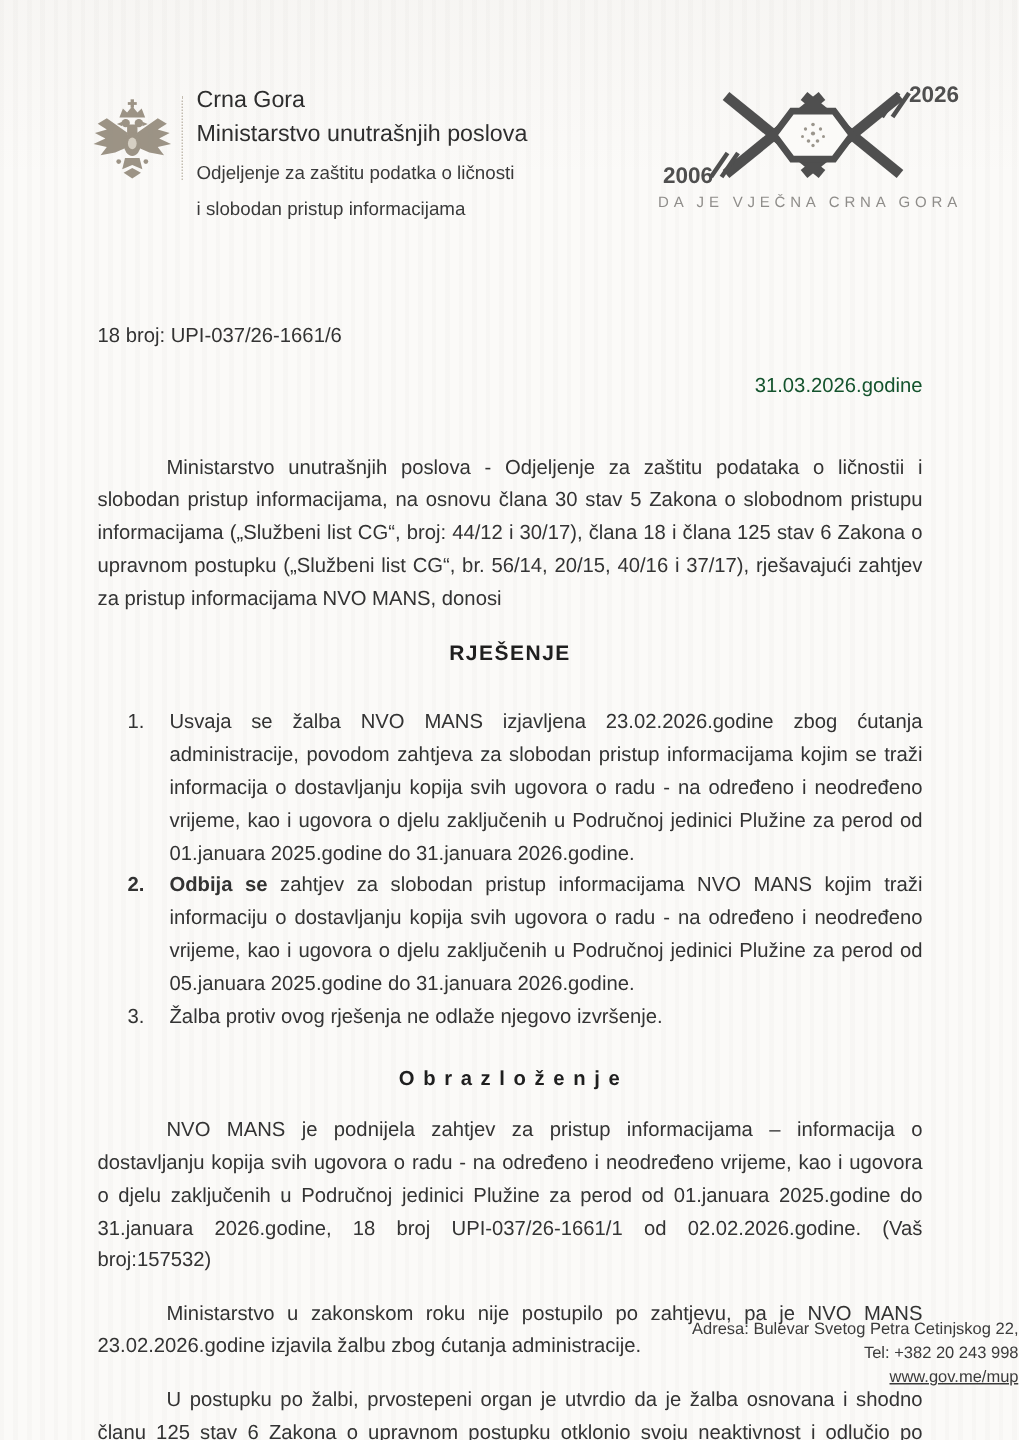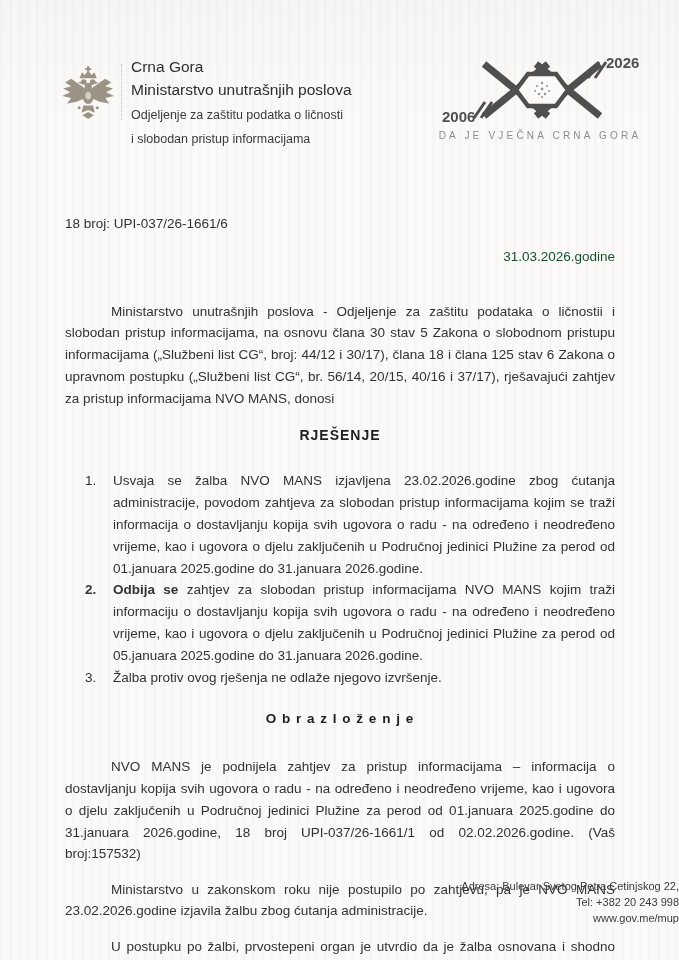--- a/index.html
+++ b/index.html
@@ -48,28 +48,28 @@
   .li-row{display:flex;}
   .li-num{width:19px;flex:0 0 19px;margin-right:9px;text-align:left;}
   .li-row{padding-left:20px;}
   .li-text{flex:1;text-align:justify;color:#333;}
   .bold{font-weight:bold;}
   .expl-title{
     margin-top:20px;text-align:center;font-weight:bold;font-size:13.5px;
     letter-spacing:1px;color:#1f1f1f;
   }
   .expl-p{margin-top:13px;text-align:justify;text-indent:46px;color:#333;}
-  .expl-p.first{margin-top:26px;}
+  .expl-p.first{margin-top:12px;}
 
   
   .footer{
     position:absolute;left:0;right:0;top:878px;text-align:right;
     font-size:11px;line-height:16px;color:#3b3b3b;
   }
-  .footer .site{}
+  .footer .site{text-decoration:underline;}
 </style>
 </head>
 <body>
 
 <div class="page">
 
   <svg class="crest" viewBox="0 0 60 66">
     <g fill="#8c8272">
       <rect x="29" y="0" width="2.4" height="6"></rect>
       <rect x="27" y="2" width="6.4" height="2"></rect>

